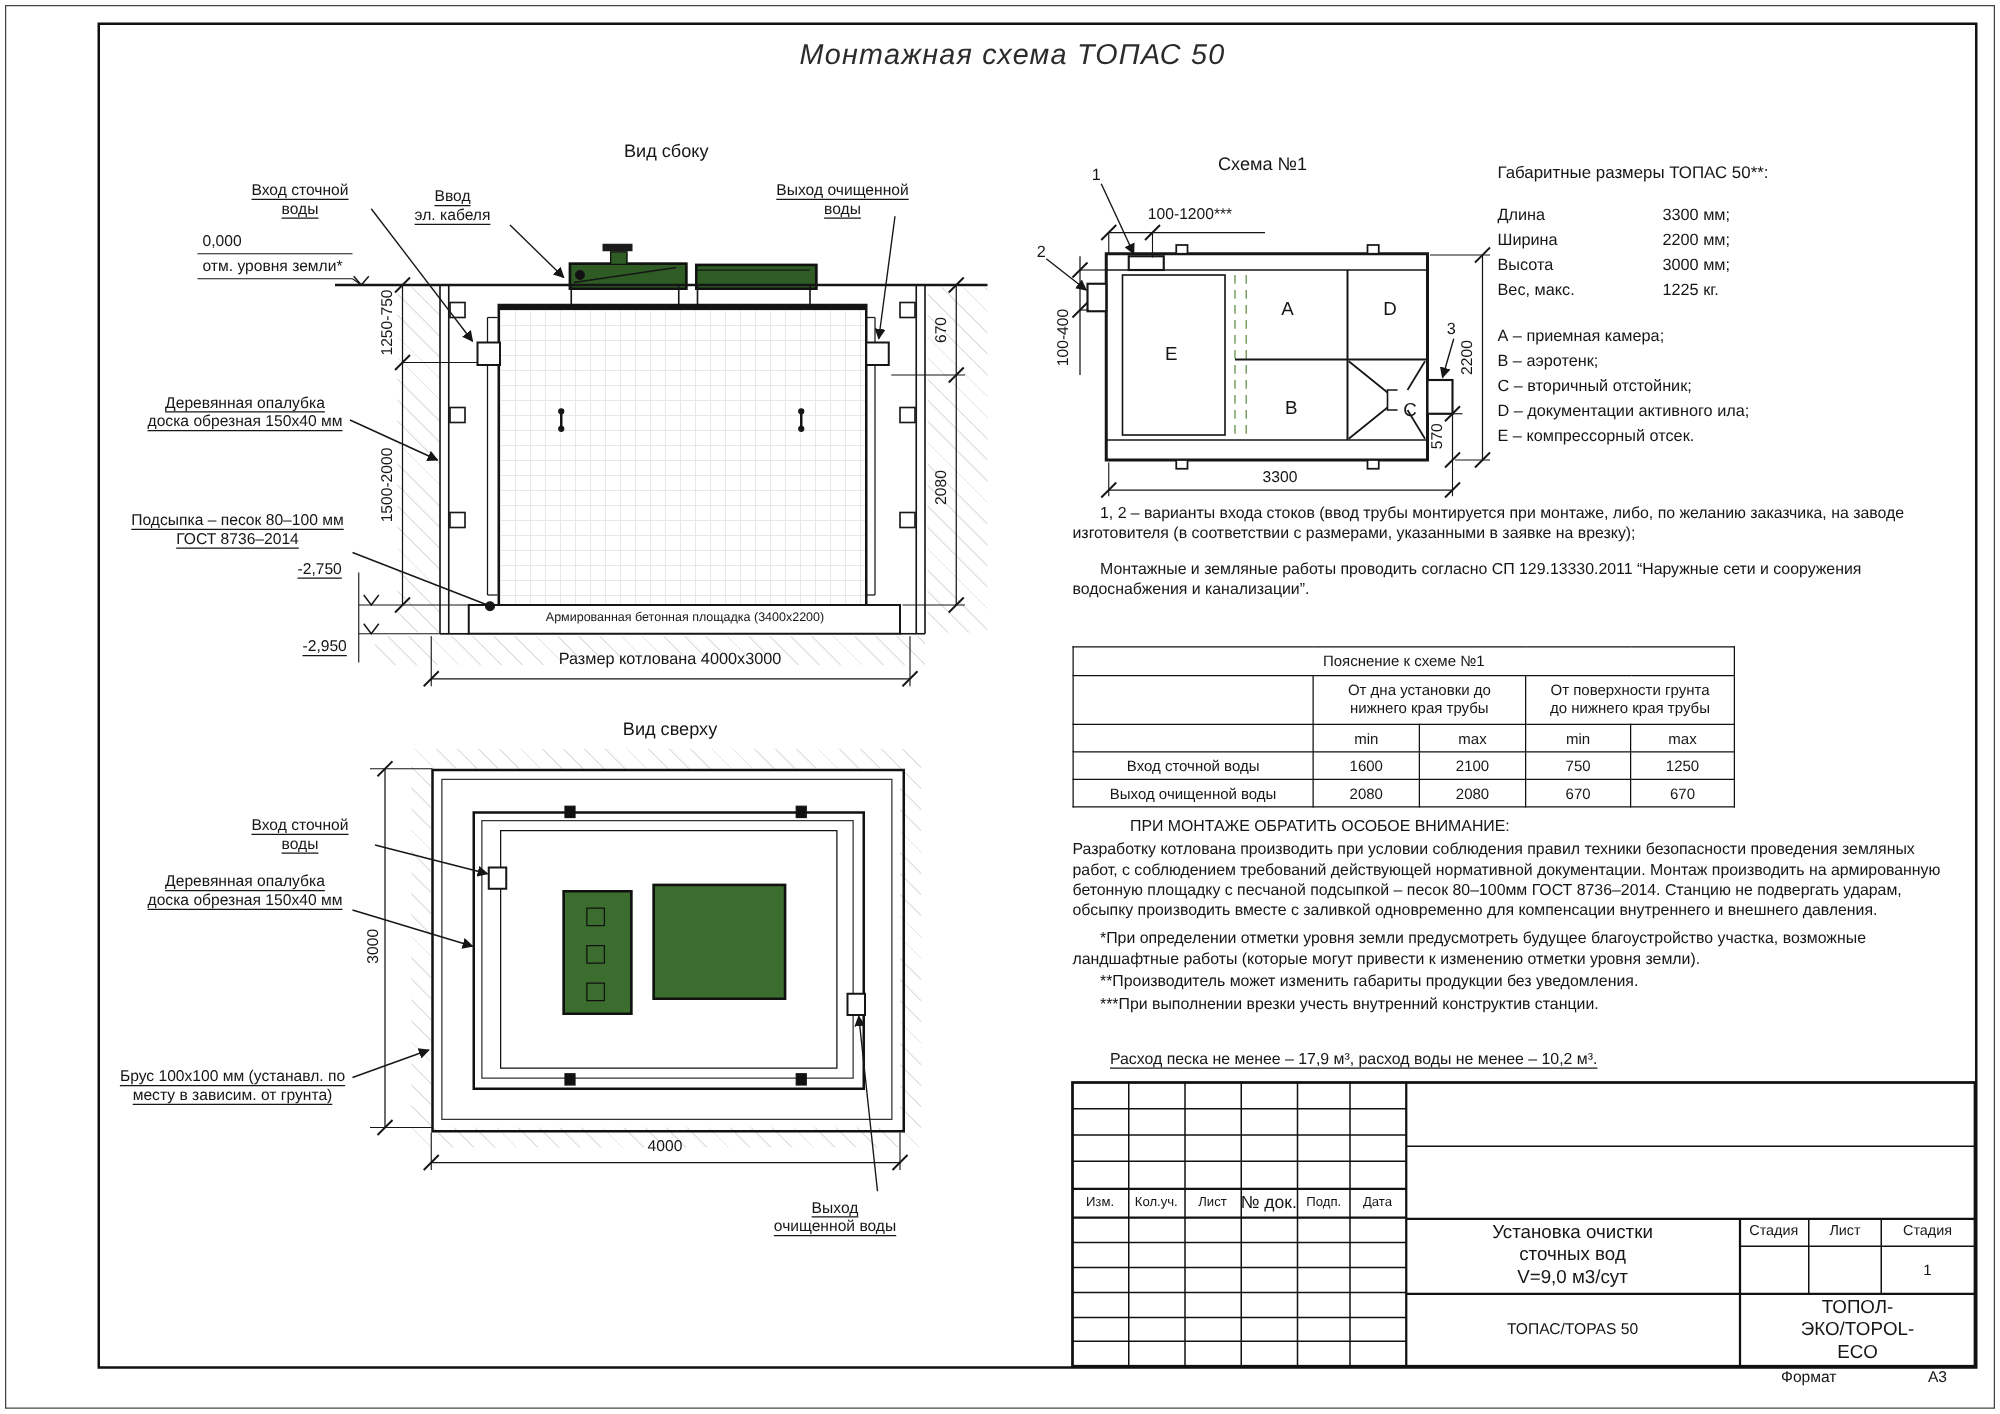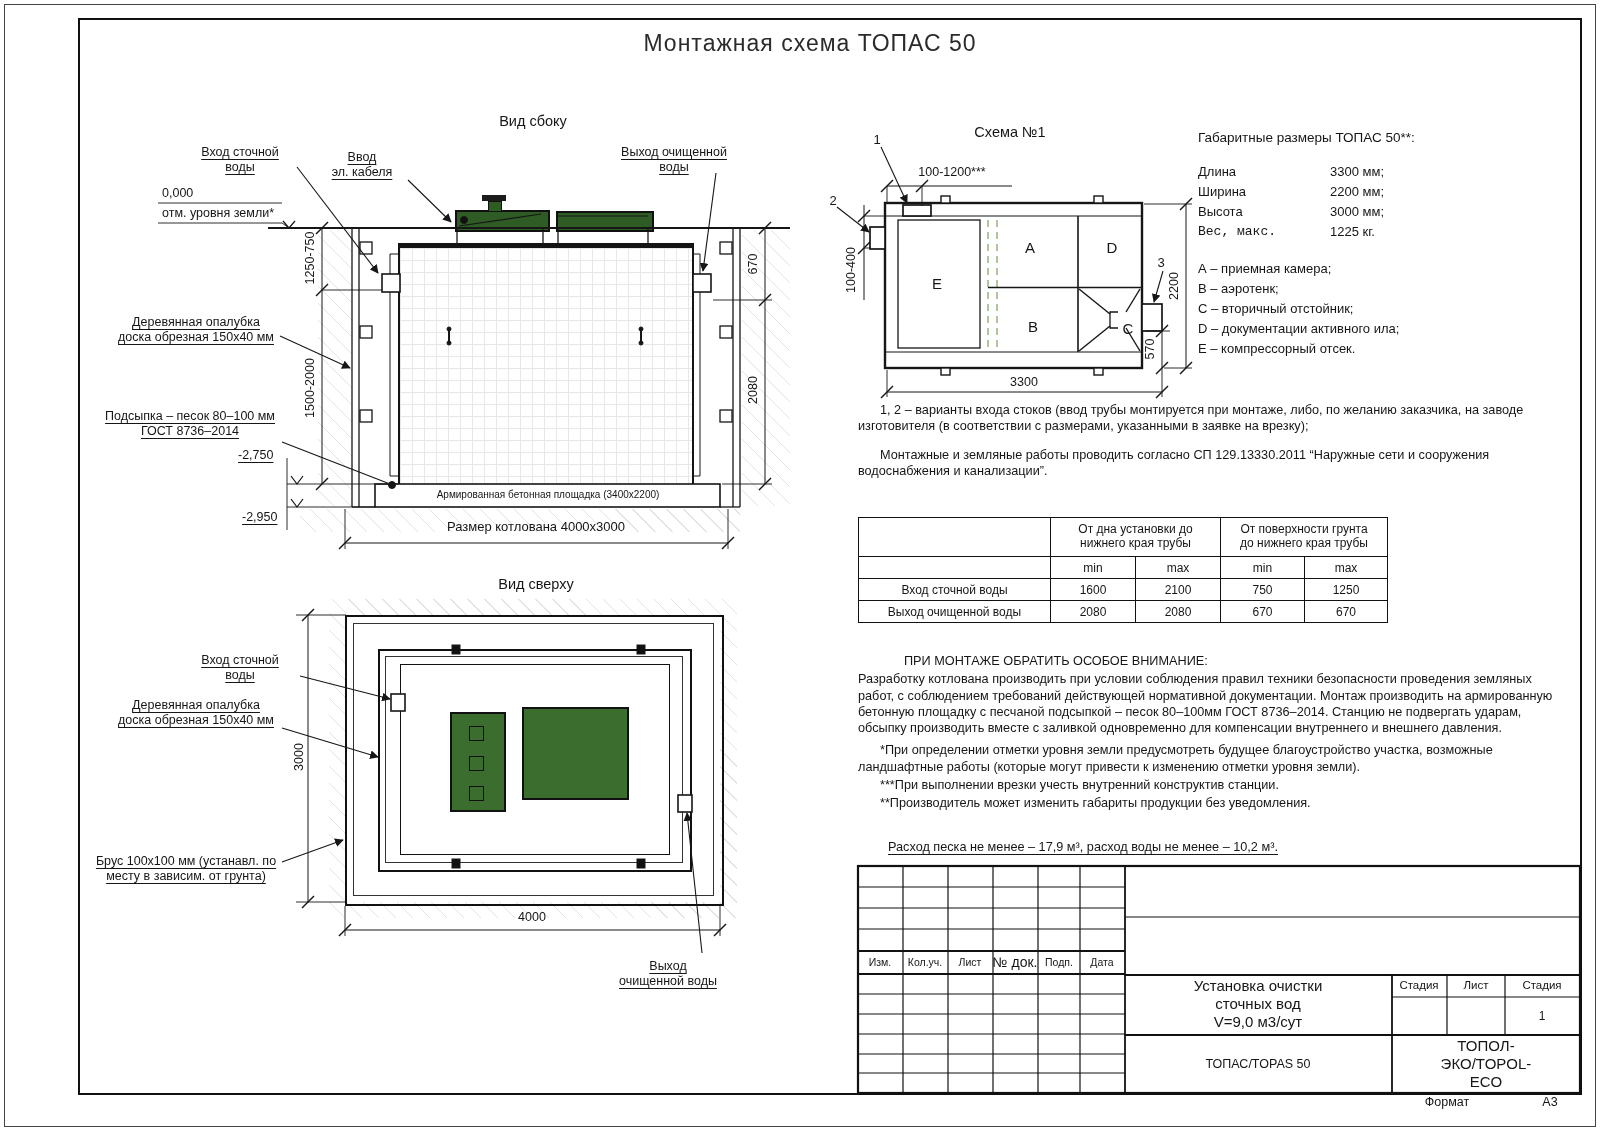--- a/index.html
+++ b/index.html
@@ -247,21 +247,21 @@
       <line x1="1125" y1="917" x2="1580" y2="917" stroke-width="1.2"></line>
       <line x1="1125" y1="975" x2="1580" y2="975" stroke-width="1.8"></line>
       <line x1="1125" y1="1035" x2="1580" y2="1035" stroke-width="1.8"></line>
       <line x1="1392" y1="975" x2="1392" y2="1093" stroke-width="1.8"></line>
       <line x1="1447" y1="975" x2="1447" y2="1035" stroke-width="1.2"></line>
       <line x1="1505" y1="975" x2="1505" y2="1035" stroke-width="1.2"></line>
       <line x1="1392" y1="997" x2="1580" y2="997" stroke-width="1.2"></line>
     </g>
   </svg>
 
-  <div class="ttl" style="left:810px;top:30px;">Монтажная схема ТОПАС 50</div>
+  <div class="ttl" style="left:810px;top:30px;font-style:italic;">Монтажная схема ТОПАС 50</div>
 
   <div class="lb vt" style="left:533px;top:122px;">Вид сбоку</div>
   <div class="lb un" style="left:240px;top:160px;">Вход сточной
 воды</div>
   <div class="lb un" style="left:362px;top:165px;">Ввод
 эл. кабеля</div>
   <div class="lb un" style="left:674px;top:160px;">Выход очищенной
 воды</div>
   <div class="lb lf" style="left:162px;top:186px;">0,000</div>
   <div class="lb lf" style="left:162px;top:206px;">отм. уровня земли*</div>
@@ -305,35 +305,38 @@
   <div class="lb rt" style="left:1150px;top:349px;">570</div>
   <div class="lb" style="left:1024px;top:382px;">3300</div>
 
   <div class="lb lf" style="left:1198px;top:130px;font-size:13.5px;">Габаритные размеры ТОПАС 50**:</div>
   <div class="lb lf" style="left:1198px;top:164px;font-size:13px;">Длина</div>
   <div class="lb lf" style="left:1330px;top:164px;font-size:13px;">3300 мм;</div>
   <div class="lb lf" style="left:1198px;top:184px;font-size:13px;">Ширина</div>
   <div class="lb lf" style="left:1330px;top:184px;font-size:13px;">2200 мм;</div>
   <div class="lb lf" style="left:1198px;top:204px;font-size:13px;">Высота</div>
   <div class="lb lf" style="left:1330px;top:204px;font-size:13px;">3000 мм;</div>
-  <div class="lb lf" style="left:1198px;top:224px;font-size:13px;font-family:Liberation Mono, monospace;">Вес, макс.</div>
+  <div class="lb lf" style="left:1198px;top:224px;font-size:13px;">Вес, макс.</div>
   <div class="lb lf" style="left:1330px;top:224px;font-size:13px;text-align:center;">1225 кг.</div>
   <div class="lb lf" style="left:1198px;top:261px;font-size:13px;">А – приемная камера;</div>
   <div class="lb lf" style="left:1198px;top:281px;font-size:13px;">В – аэротенк;</div>
   <div class="lb lf" style="left:1198px;top:301px;font-size:13px;">С – вторичный отстойник;</div>
   <div class="lb lf" style="left:1198px;top:321px;font-size:13px;">D – документации активного ила;</div>
   <div class="lb lf" style="left:1198px;top:341px;font-size:13px;">Е – компрессорный отсек.</div>
 
   <div class="tb" style="left:858px;top:402px;width:695px;">
     <p class="ind">1, 2 – варианты входа  стоков (ввод трубы монтируется при монтаже, либо, по желанию заказчика, на заводе изготовителя (в соответствии с размерами, указанными в заявке на врезку);</p>
     <p class="ind" style="margin-top:12px;">Монтажные и земляные работы проводить согласно СП 129.13330.2011 “Наружные сети и сооружения водоснабжения и канализации”.</p>
   </div>
 
   <table class="etable">
     <tbody>
+        <tr>
+          <td colspan="5" class="thead">Пояснение к схеме №1</td>
+        </tr>
     <tr>
       <td style="width:183px;"></td>
       <td colspan="2" class="grp" style="width:152px;">От дна установки до
 нижнего края трубы</td>
       <td colspan="2" class="grp" style="width:149px;">От поверхности грунта
 до нижнего края трубы</td>
     </tr>
     <tr>
       <td></td>
       <td style="width:76px;">min</td>
@@ -355,22 +358,22 @@
       <td>670</td>
       <td>670</td>
     </tr>
   </tbody>
     </table>
 
   <div class="tb" style="left:858px;top:653px;width:705px;">
     <p style="text-indent:46px;font-weight:400;">ПРИ МОНТАЖЕ ОБРАТИТЬ ОСОБОЕ ВНИМАНИЕ:</p>
     <p>Разработку котлована производить при условии соблюдения правил техники безопасности проведения земляных работ, с соблюдением требований действующей нормативной документации.  Монтаж производить на армированную бетонную площадку с песчаной подсыпкой – песок 80–100мм ГОСТ 8736–2014. Станцию не подвергать ударам, обсыпку производить вместе с заливкой одновременно для компенсации внутреннего и внешнего давления.</p>
     <p class="ind" style="margin-top:6px;">*При определении отметки уровня земли предусмотреть будущее благоустройство участка, возможные ландшафтные работы (которые могут привести к изменению отметки уровня земли).</p>
+    <p class="ind">**Производитель может изменить габариты продукции без уведомления.</p>
     <p class="ind">***При выполнении врезки учесть внутренний конструктив станции.</p>
-    <p class="ind">**Производитель может изменить габариты продукции без уведомления.</p>
   </div>
   <div class="lb lf un" style="left:888px;top:840px;font-size:12.7px;">Расход песка не менее – 17,9 м³, расход воды не менее – 10,2 м³.</div>
 
   <div class="lb" style="left:880px;top:962px;font-size:10.5px;">Изм.</div>
   <div class="lb" style="left:925px;top:962px;font-size:10.5px;">Кол.уч.</div>
   <div class="lb" style="left:970px;top:962px;font-size:10.5px;">Лист</div>
   <div class="lb" style="left:1015px;top:962px;font-size:14px;">№ док.</div>
   <div class="lb" style="left:1059px;top:962px;font-size:10.5px;">Подп.</div>
   <div class="lb" style="left:1102px;top:962px;font-size:10.5px;">Дата</div>
   <div class="lb" style="left:1258px;top:1004px;font-size:15px;">Установка очистки

